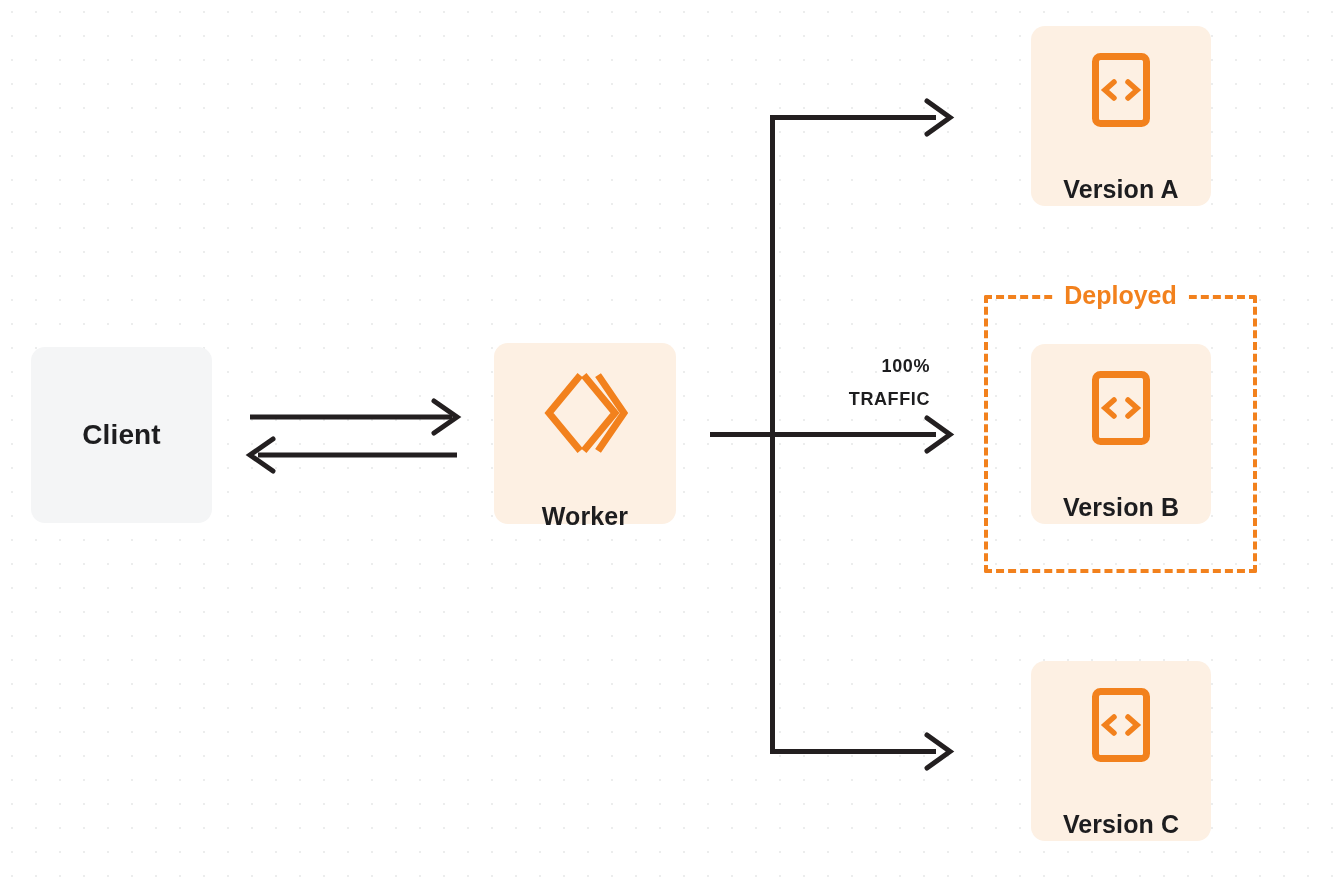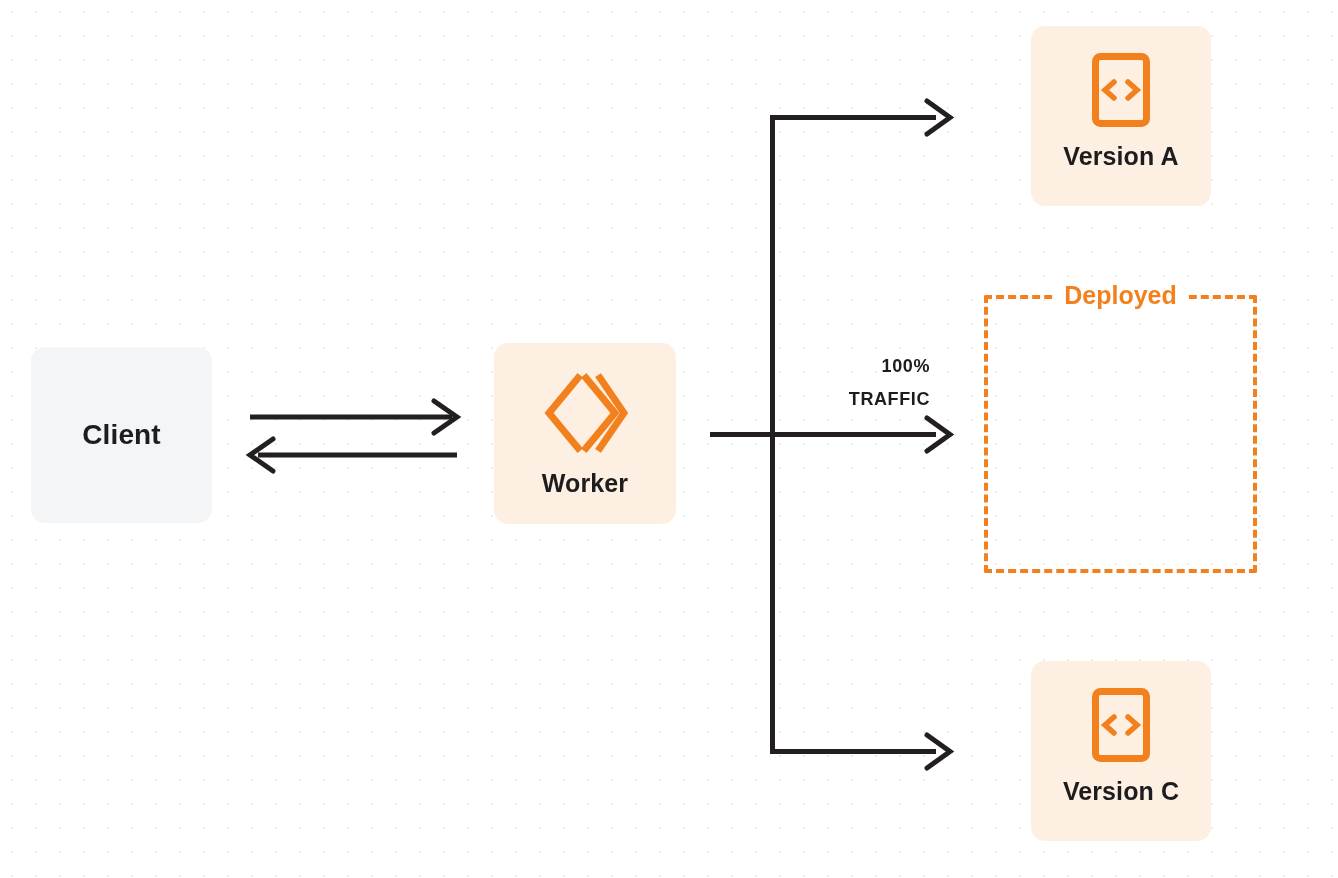--- a/index.html
+++ b/index.html
@@ -36,20 +36,21 @@
 
   
   .node {
     position: absolute;
     box-sizing: border-box;
     display: flex;
     flex-direction: column;
     align-items: center;
     justify-content: center;
     border-radius: 14px;
+    gap: 33px;
   }
 
   .node-label {
     font-weight: bold;
     color: #1d1d1f;
     letter-spacing: 0.1px;
     white-space: nowrap;
   }
 
   
@@ -207,29 +208,39 @@
     <span>
       <svg class="version-icon" viewBox="0 0 58 74" xmlns="http://www.w3.org/2000/svg">
         <rect x="3.5" y="3.5" width="51" height="67" rx="5" ry="5" fill="none" stroke="#f2811d" stroke-width="7"></rect>
         <polyline points="22,29 13,37 22,45" fill="none" stroke="#f2811d" stroke-width="5.5" stroke-linecap="round" stroke-linejoin="miter"></polyline>
         <polyline points="36,29 45,37 36,45" fill="none" stroke="#f2811d" stroke-width="5.5" stroke-linecap="round" stroke-linejoin="miter"></polyline>
       </svg>
     </span>
     <span class="node-label">Version A</span>
   </div>
 
-
-  <div class="node version-node" id="node-version-c">
+  <div class="node version-node" id="node-version-b">
     <span>
       <svg class="version-icon" viewBox="0 0 58 74" xmlns="http://www.w3.org/2000/svg">
         <rect x="3.5" y="3.5" width="51" height="67" rx="5" ry="5" fill="none" stroke="#f2811d" stroke-width="7"></rect>
         <polyline points="22,29 13,37 22,45" fill="none" stroke="#f2811d" stroke-width="5.5" stroke-linecap="round" stroke-linejoin="miter"></polyline>
         <polyline points="36,29 45,37 36,45" fill="none" stroke="#f2811d" stroke-width="5.5" stroke-linecap="round" stroke-linejoin="miter"></polyline>
       </svg>
     </span>
+    <span class="node-label">Version B</span>
+  </div>
+
+  <div class="node version-node" id="node-version-c">
+    <span>
+      <svg class="version-icon" viewBox="0 0 58 74" xmlns="http://www.w3.org/2000/svg">
+        <rect x="3.5" y="3.5" width="51" height="67" rx="5" ry="5" fill="none" stroke="#f2811d" stroke-width="7"></rect>
+        <polyline points="22,29 13,37 22,45" fill="none" stroke="#f2811d" stroke-width="5.5" stroke-linecap="round" stroke-linejoin="miter"></polyline>
+        <polyline points="36,29 45,37 36,45" fill="none" stroke="#f2811d" stroke-width="5.5" stroke-linecap="round" stroke-linejoin="miter"></polyline>
+      </svg>
+    </span>
     <span class="node-label">Version C</span>
   </div>
 
   <div id="deployed-group">
     <span id="deployed-label">Deployed</span>
   </div>
 
   <div id="traffic-label">
     <span class="traffic-line">100%</span>
     <span class="traffic-line">TRAFFIC</span>

